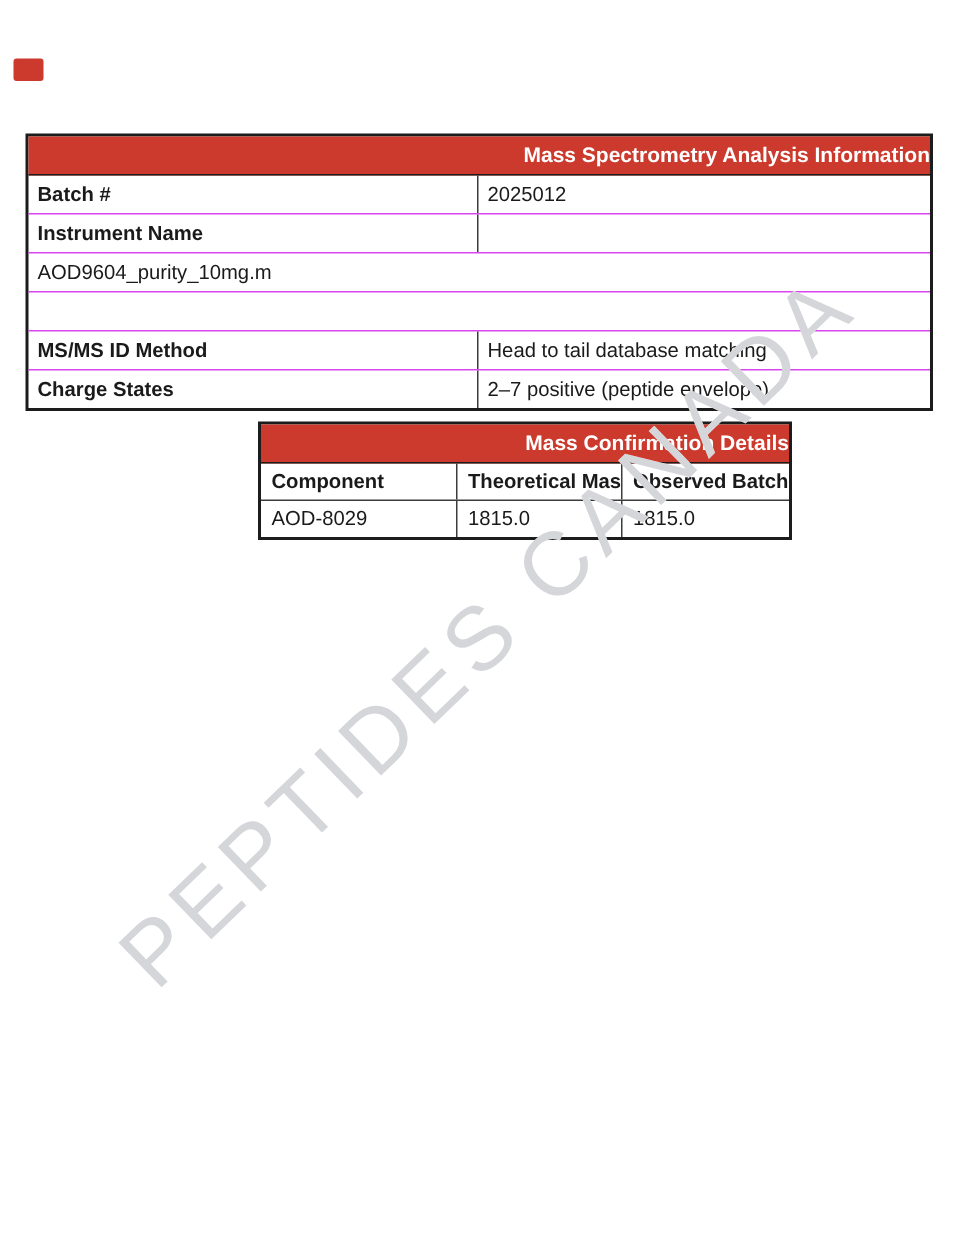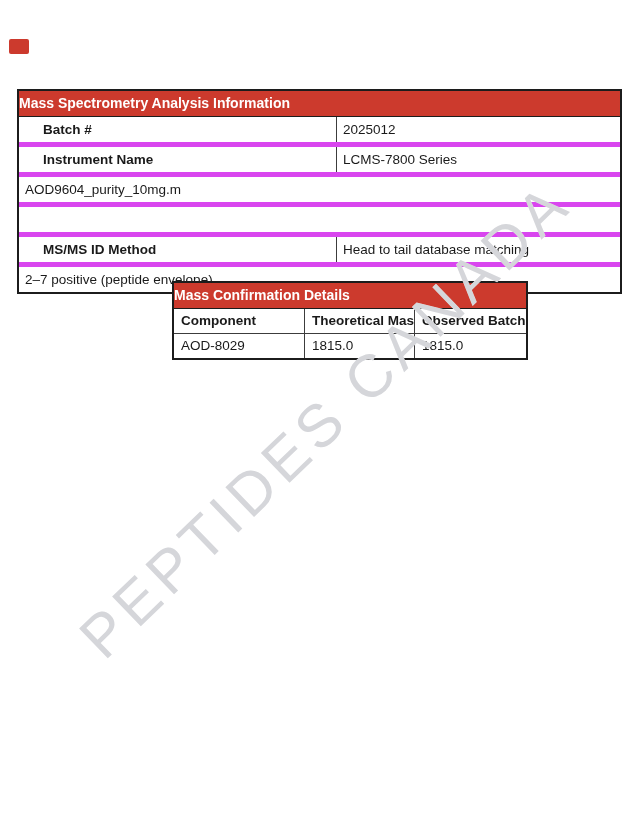--- a/index.html
+++ b/index.html
@@ -38,35 +38,35 @@
     background: #ffffff;
     z-index: 1;
   }
   .table-title {
     height: 25px;
     line-height: 25px;
     background: #cc3a2d;
     color: #ffffff;
     font-weight: bold;
     font-size: 14px;
-    text-align: left;
+    text-align: right;
     border-bottom: 1px solid #1c1c1c;
   }
   .info-row {
     display: flex;
     height: 25px;
     line-height: 25px;
     font-size: 13.5px;
   }
   .info-row + .info-row {
-    border-top: 5px solid #d946ef;
+    border-top: 1px solid #d946ef;
   }
   .info-label {
     width: 293px;
-    padding-left: 24px;
+    padding-left: 6px;
     font-weight: bold;
     border-right: 1px solid #3c3c3c;
     overflow: hidden;
     white-space: nowrap;
   }
   .info-value {
     flex: 1;
     padding-left: 6px;
     overflow: hidden;
     white-space: nowrap;
@@ -134,32 +134,32 @@
 
 <div class="info-table">
   <div class="table-title">Mass Spectrometry Analysis Information</div>
 
   <div class="info-row">
     <div class="info-label">Batch #</div>
     <div class="info-value">2025012</div>
   </div>
   <div class="info-row">
     <div class="info-label">Instrument Name</div>
-    <div class="info-value">LCMS-7800 Series</div>
   </div>
   <div class="info-row">
     <div class="info-value">AOD9604_purity_10mg.m</div>
   </div>
   <div class="info-row">
   </div>
   <div class="info-row">
     <div class="info-label">MS/MS ID Method</div>
     <div class="info-value">Head to tail database matching</div>
   </div>
   <div class="info-row">
+    <div class="info-label">Charge States</div>
     <div class="info-value">2–7 positive (peptide envelope)</div>
   </div>
 </div>
 
 <div class="conf-table">
   <div class="table-title">Mass Confirmation Details</div>
 
   <div class="conf-row head">
     <div class="conf-cell c0">Component</div>
     <div class="conf-cell c1">Theoretical Mass</div>

